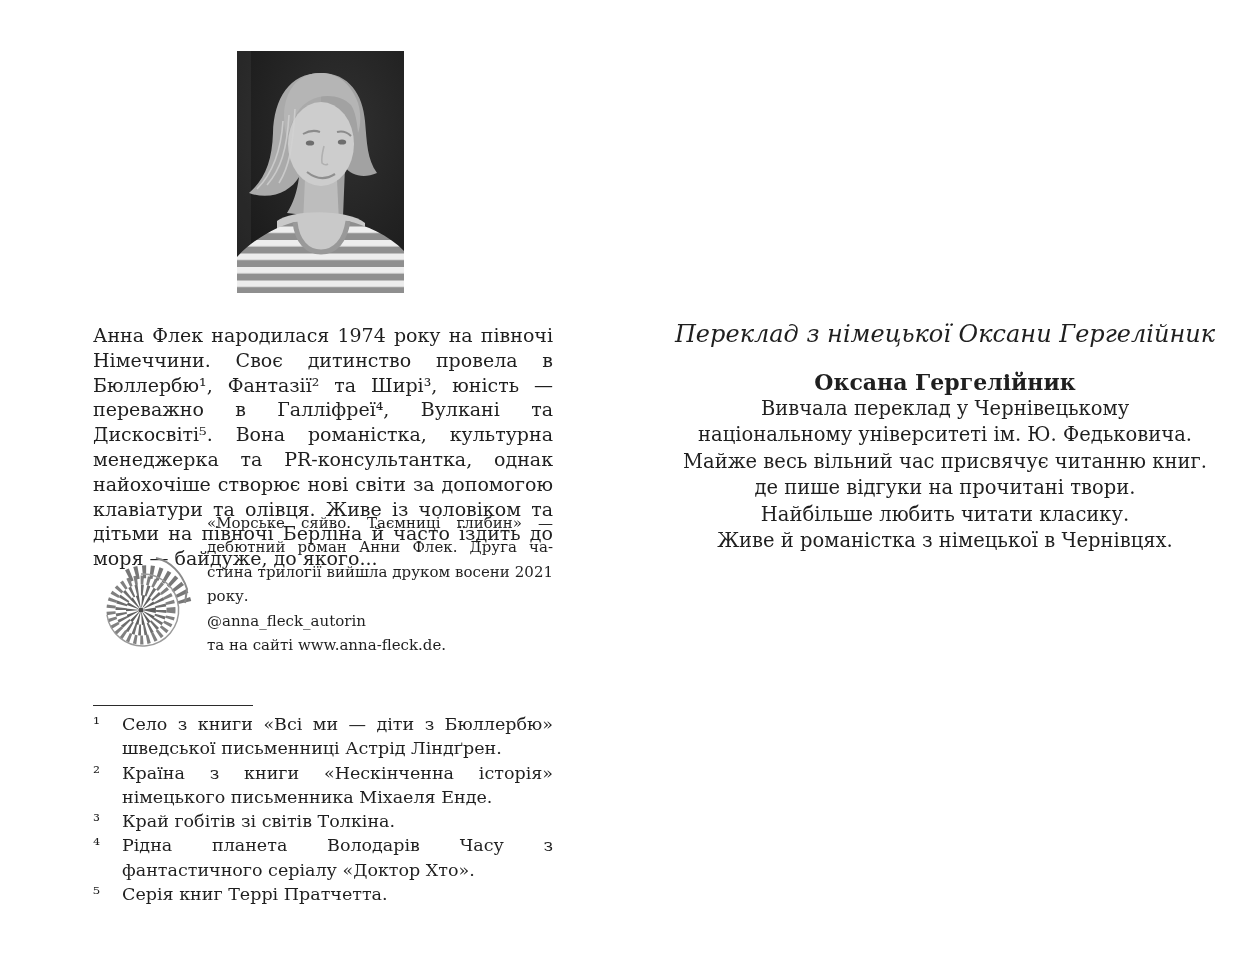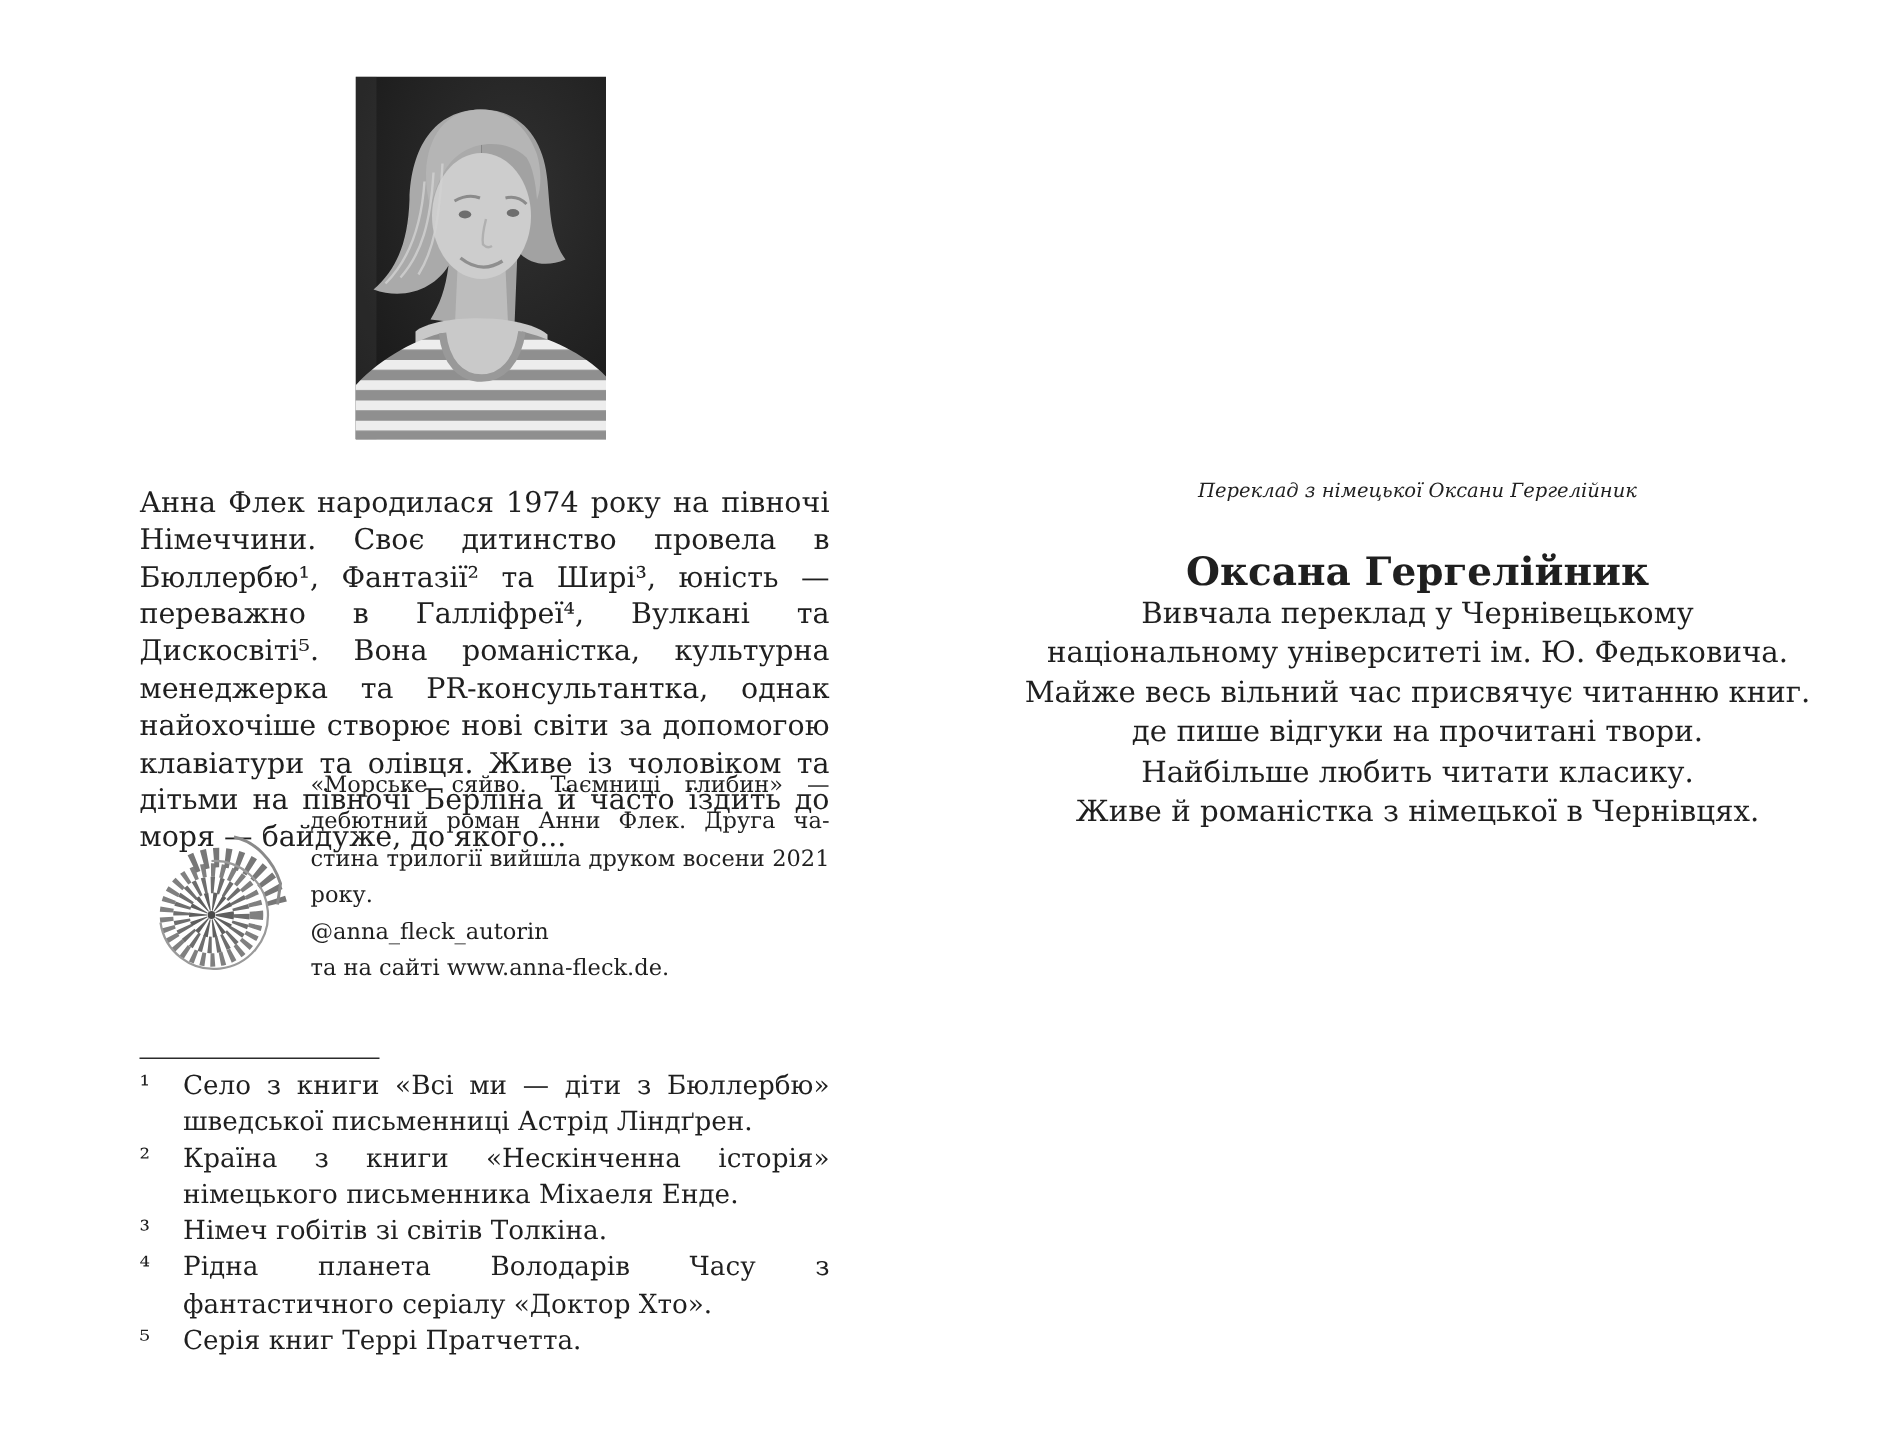--- a/index.html
+++ b/index.html
@@ -54,28 +54,28 @@
   .fn { position: relative; padding-left: 29px; text-align: justify; }
   .fn-marker {
     position: absolute; left: 0; top: 0;
     font-size: 17.5px;
   }
 
   
   .credit {
     position: absolute; left: 0; top: 320px; width: 630px;
     text-align: center; font-style: italic;
-    font-size: 13px;
+    font-size: 24px;
   }
   .translator {
     position: absolute; left: 20px; top: 369px; width: 590px;
     text-align: center;
     font-size: 19.5px; line-height: 26.5px;
   }
-  .translator .tname { font-weight: bold; font-size: 26px; }
+  .translator .tname { font-weight: bold; font-size: 22px; }
 </style>
 </head>
 <body>
 
 <div class="spread">
 
   <div class="page page-left">
 
     <div class="photo">
       <svg width="167" height="242" viewBox="0 0 167 242">
@@ -148,21 +148,21 @@
       <div class="fn">
         <span class="fn-marker">¹</span>
         <span class="fn-text">Село з книги «Всі ми — діти з Бюллербю» шведської письменниці Астрід Ліндґрен.</span>
       </div>
       <div class="fn">
         <span class="fn-marker">²</span>
         <span class="fn-text">Країна з книги «Нескінченна історія» німецького письменника Міхаеля Енде.</span>
       </div>
       <div class="fn">
         <span class="fn-marker">³</span>
-        <span class="fn-text">Німеч гобітів зі світів Толкіна.</span>
+        <span class="fn-text">Край гобітів зі світів Толкіна.</span>
       </div>
       <div class="fn">
         <span class="fn-marker">⁴</span>
         <span class="fn-text">Рідна планета Володарів Часу з фантастичного серіа­лу «Доктор Хто».</span>
       </div>
       <div class="fn">
         <span class="fn-marker">⁵</span>
         <span class="fn-text">Серія книг Террі Пратчетта.</span>
       </div>
     </div>

